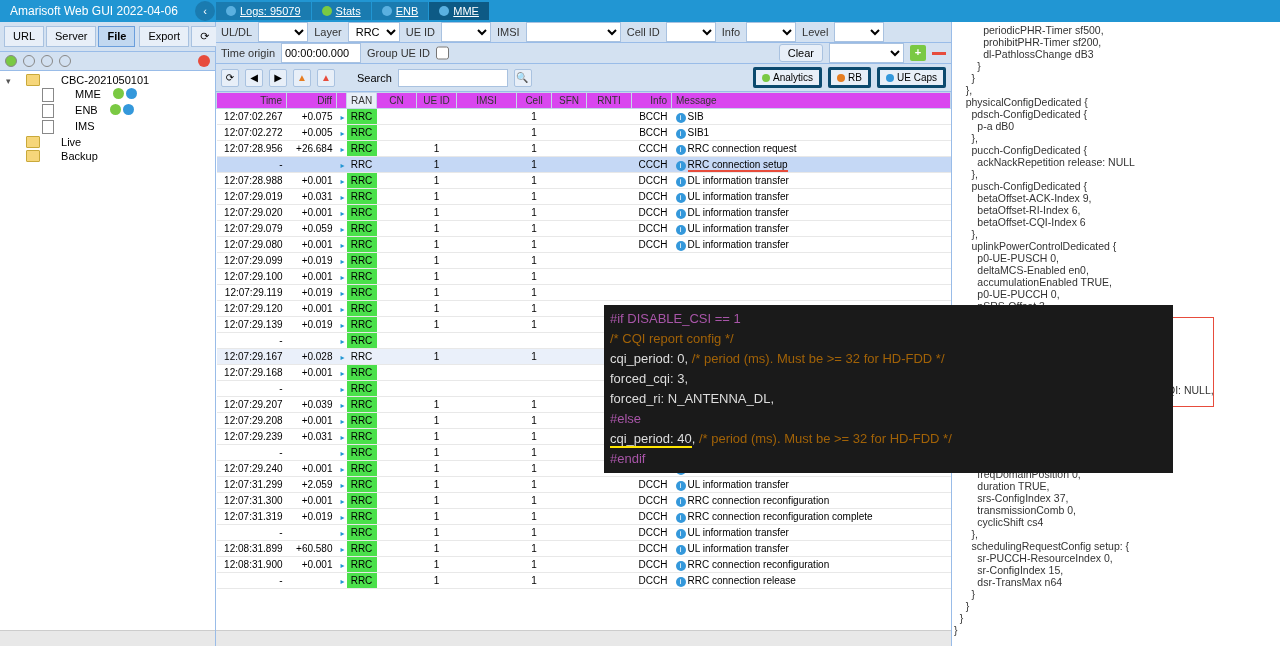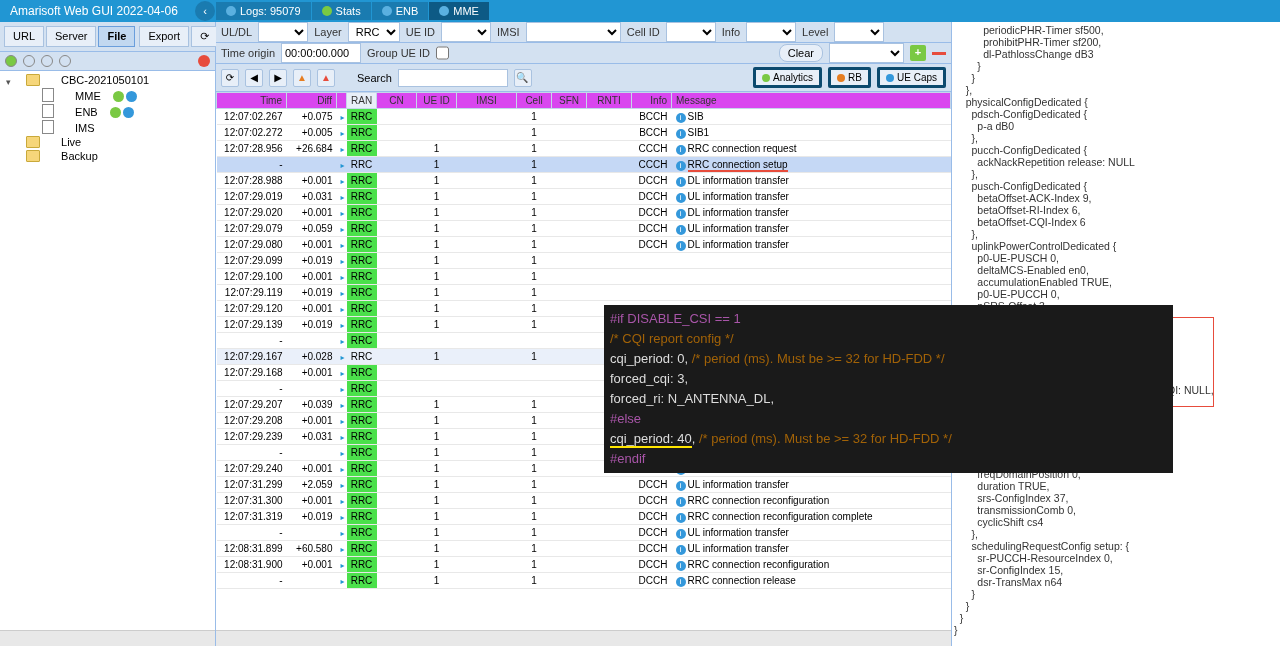--- a/index.html
+++ b/index.html
@@ -3,59 +3,59 @@
 <meta charset="utf-8">
 <style>
 * { box-sizing: border-box; margin: 0; padding: 0; font-family: Arial, sans-serif; }
 body { font-size: 11px; background: #fff; overflow: hidden; }
 .app { display: flex; flex-direction: column; height: 646px; width: 1280px; }
 
 
 .topbar { background: #2196d3; height: 22px; display: flex; align-items: center; color: #fff; }
 .topbar .title { padding: 0 10px; font-size: 12px; flex: 0 0 195px; }
 .topbar .collapse { width: 20px; height: 20px; background: #1a7bb0; border-radius: 50%; display: flex; align-items: center; justify-content: center; cursor: pointer; margin-right: 1px; }
-.topbar .tabitem { padding: 3px 10px; background: #1a7bb0; margin-right: 1px; display: flex; align-items: center; gap: 4px; cursor: pointer; }
+.topbar .tabitem { padding: 3px 10px; background: #1a7bb0; margin-right: 1px; display: flex; align-items: center; gap: 4px; cursor: pointer; text-decoration: underline; }
 .topbar .tabitem.active { background: #0d5a85; }
 .topbar .tabitem .ticon { width: 10px; height: 10px; border-radius: 50%; background: #5ab0e0; }
 .topbar .tabitem .ticon.g { background: #7ac943; }
 
 
 .main { display: flex; flex: 1; min-height: 0; }
 
 
 .left { width: 216px; border-right: 1px solid #99bce8; display: flex; flex-direction: column; background: #fff; }
 .left-tb { border-bottom: 1px solid #99bce8; padding: 4px; display: flex; gap: 2px; background: #d3e1f1; }
 .left-tb .btn { padding: 3px 8px; border: 1px solid #a9c2e0; background: #e8eff8; border-radius: 0; cursor: pointer; font-size: 11px; }
 .left-tb .btn.active { background: #c2d8f0; border-color: #6a9edc; font-weight: bold; }
 .left-tb .spacer { flex: 1; }
 .left-tb2 { border-bottom: 1px solid #99bce8; padding: 3px 5px; display: flex; gap: 6px; background: #d3e1f1; align-items: center; }
 .left-tb2 .circ { width: 12px; height: 12px; border-radius: 50%; border: 1px solid #888; }
 .left-tb2 .circ.g { background: #7ac943; }
 .left-tb2 .circ.r { background: #e74c3c; border: none; float: right; }
 .tree { flex: 1; overflow: auto; padding: 2px; }
-.tree-node { padding: 1px 0 1px 4px; display: flex; align-items: flex-end; gap: 9px; cursor: pointer; }
+.tree-node { padding: 1px 0 1px 4px; display: flex; align-items: flex-start; gap: 9px; cursor: pointer; }
 .tree-node .tw { width: 11px; height: 11px; display: inline-block; }
 .tree-node .tw::before { content: "▾"; font-size: 9px; color: #555; }
 .tree-node.leaf .tw::before { content: ""; }
 .tree-node .fi { width: 14px; height: 12px; background: #f6d67a; border: 1px solid #c9a93a; border-radius: 1px; }
 .tree-node .pg { width: 12px; height: 14px; background: #fff; border: 1px solid #888; }
 .tree-ch { padding-left: 16px; }
 .badges { display: flex; gap: 2px; margin-left: 3px; }
 .badge { width: 11px; height: 11px; border-radius: 50%; }
 .badge.gr { background: #7ac943; }
 .badge.bl { background: #3498db; }
 
 
 .center { flex: 1; display: flex; flex-direction: column; border-right: 1px solid #99bce8; min-width: 0; position: relative; }
 .filters { background: #d3e1f1; border-bottom: 1px solid #99bce8; padding: 0 5px; display: flex; gap: 6px; align-items: center; flex-wrap: wrap; }
 .filters label { font-size: 11px; color: #333; }
 .filters select, .filters input { border: 1px solid #a9c2e0; background: #fff; padding: 1px 3px; font-size: 11px; height: 20px; }
 .filters select { min-width: 50px; }
 .filters .wide { width: 95px; }
-.filters .btn { padding: 2px 8px; border: 1px solid #a9c2e0; background: #e8eff8; border-radius: 8px; cursor: pointer; font-size: 11px; }
+.filters .btn { padding: 2px 8px; border: 1px solid #a9c2e0; background: #e8eff8; border-radius: 3px; cursor: pointer; font-size: 11px; }
 .filters .plus { width: 16px; height: 16px; background: #7ac943; color: #fff; border-radius: 2px; text-align: center; line-height: 14px; cursor: pointer; font-weight: bold; }
 .filters .minus { width: 14px; height: 3px; background: #e74c3c; cursor: pointer; }
 .tb3 { background: #d3e1f1; border-bottom: 1px solid #99bce8; padding: 3px 5px; display: flex; gap: 6px; align-items: center; }
 .tb3 .ibtn { width: 18px; height: 18px; border: 1px solid #a9c2e0; background: #e8eff8; border-radius: 2px; cursor: pointer; display: flex; align-items: center; justify-content: center; font-size: 10px; }
 .tb3 input { border: 1px solid #a9c2e0; padding: 1px 3px; width: 110px; height: 18px; }
 .tb3 .lnk { padding: 2px 6px; background: #e8eff8; border: 3px solid #0c4a6e; border-radius: 2px; cursor: pointer; font-size: 10px; display: flex; align-items: center; gap: 3px; }
 .tb3 .dot { width: 8px; height: 8px; border-radius: 50%; }
 
 
 .grid-wrap { flex: 1; overflow: auto; position: relative; }

